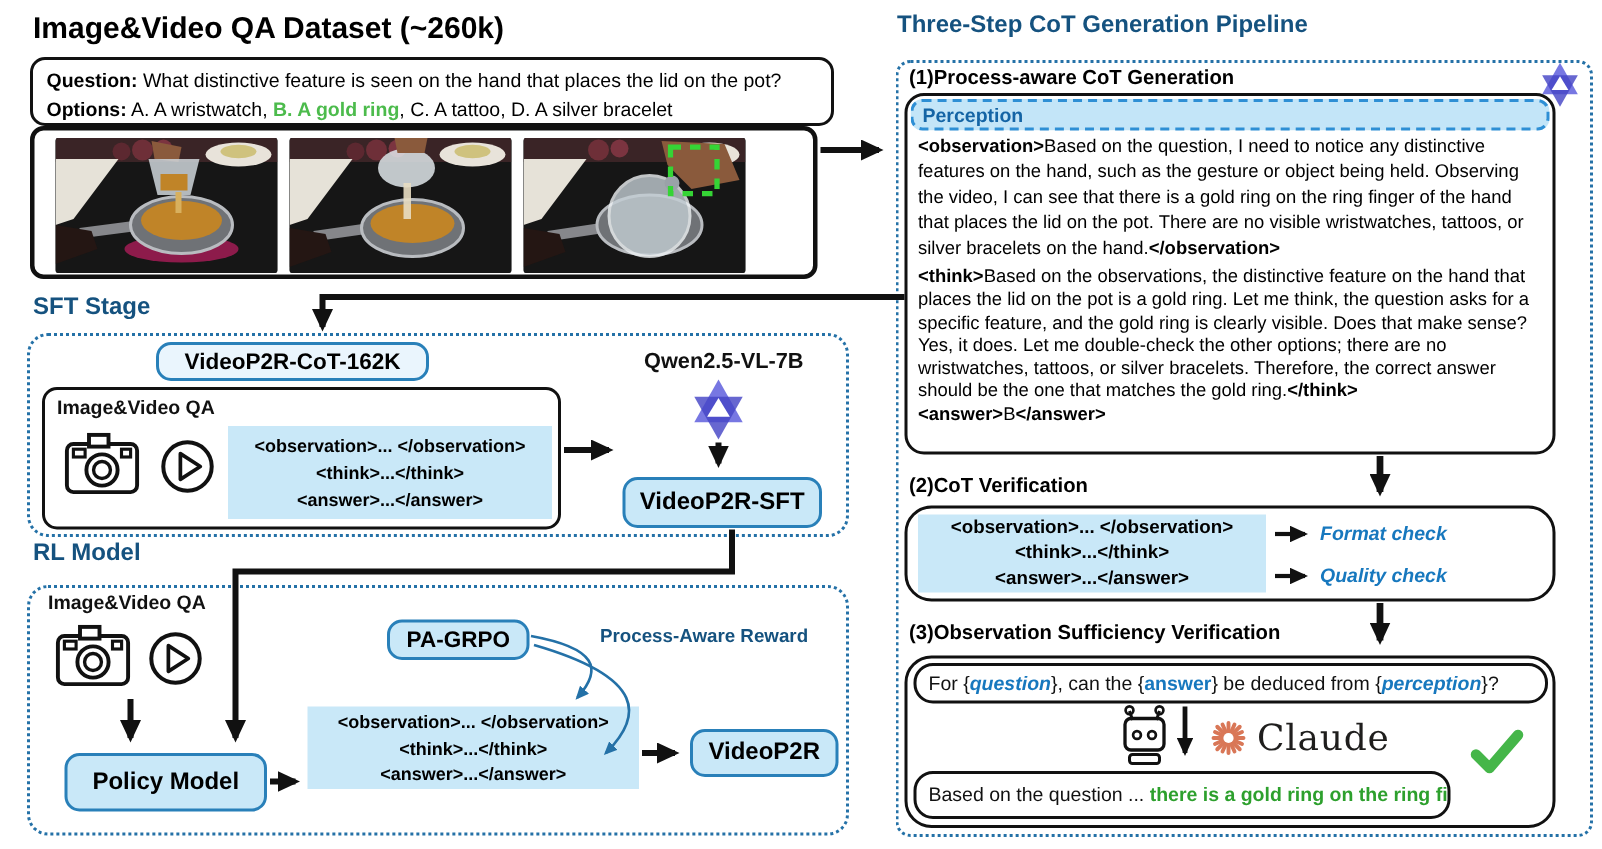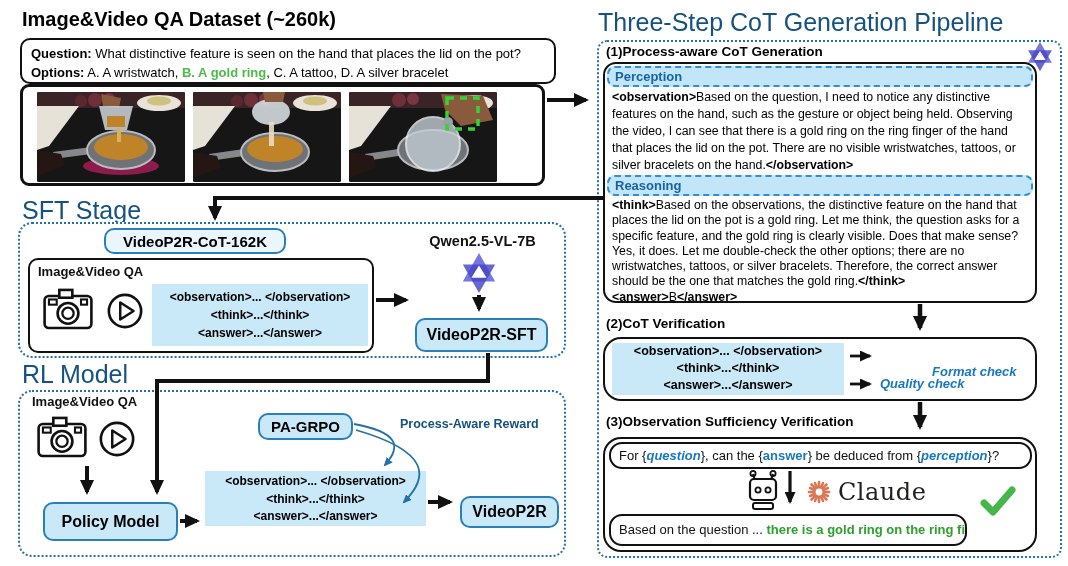--- a/index.html
+++ b/index.html
@@ -4,21 +4,21 @@
 <style>
   :root{
     --accent_blue:#15527f; --label_blue:#1464a5; --bright_blue:#1778be;
     --light_blue:#c9e8f8; --border_blue:#2980b9; --dash_blue:#2e8fd5;
     --dot_border:#2471a7; --claude_coral:#d97757; --line_black:#111111;
   }
   *{margin:0;padding:0;box-sizing:border-box;}
   html,body{background:#ffffff;}
   body{width:1068px;height:566px;position:relative;font-family:"Liberation Sans",sans-serif;color:#111;overflow:hidden;}
   .abs{position:absolute;}
-  .stage-title{font-size:25px;font-weight:normal;color:var(--accent_blue);}
+  .stage-title{font-size:16px;font-weight:bold;color:var(--accent_blue);}
   .black-title{font-size:20px;font-weight:bold;color:#000;}
   .dotted-box{border:2.2px dotted var(--dot_border);border-radius:14px;background:#fff;}
   .solid-box{border:2.4px solid var(--line_black);border-radius:10px;background:#fff;}
   .pill{background:var(--light_blue);border:2.4px solid var(--border_blue);border-radius:10px;
         display:flex;align-items:center;justify-content:center;font-weight:bold;color:#000;}
   .tagbox{background:var(--light_blue);font-weight:bold;text-align:center;color:#000;}
   .tagbox div{white-space:nowrap;}
   .sec-header{font-size:13.5px;font-weight:bold;color:#000;}
   .label-bar{background:#c3e5f8;border:2px dashed var(--dash_blue);border-radius:8px;
              font-weight:bold;color:var(--label_blue);font-size:13px;line-height:15px;padding:1px 0 1px 6px;}
@@ -168,49 +168,48 @@
 <div class="abs" style="left:400px;top:417px;font-size:12.5px;font-weight:bold;color:var(--accent_blue);">Process-Aware Reward</div>
 
 <div class="abs pill" style="left:43px;top:502px;width:135px;height:39px;font-size:16px;">Policy Model</div>
 
 <div class="abs tagbox" style="left:205px;top:471px;width:221px;height:55px;font-size:12px;line-height:17.5px;padding-top:2px;">
   <div>&lt;observation&gt;... &lt;/observation&gt;</div>
   <div>&lt;think&gt;...&lt;/think&gt;</div>
   <div>&lt;answer&gt;...&lt;/answer&gt;</div>
 </div>
 
-<div class="abs pill" style="left:460px;top:486px;width:99px;height:32px;font-size:16px;margin-top:10px;">VideoP2R</div>
+<div class="abs pill" style="left:460px;top:486px;width:99px;height:32px;font-size:16px;">VideoP2R</div>
 
 <div class="abs stage-title" style="left:598px;top:8px;">Three-Step CoT Generation Pipeline</div>
 <div class="abs dotted-box" style="left:597px;top:40px;width:465px;height:518px;border-radius:10px;"></div>
 
 <div class="abs sec-header" style="left:606px;top:44px;">(1)Process-aware CoT Generation</div>
 <div class="abs" style="left:1026px;top:41px;">
   <svg width="28" height="31" viewBox="0 0 40 44">
     <polygon points="20,1 37,31 3,31" fill="#6b6be0" opacity="0.92"></polygon>
     <polygon points="20,43 3,13 37,13" fill="#4646c6" opacity="0.82"></polygon>
     <polygon points="20,14 28,27 12,27" fill="#ffffff"></polygon>
   </svg>
 </div>
 
 <div class="abs solid-box" style="left:603px;top:62px;width:434px;height:241px;border-radius:13px;padding:2px;overflow:hidden;">
   <div class="label-bar">Perception</div>
   <div class="bodytext" style="padding:2px 5px 1px 5px;line-height:17px;"><span style="font-weight: bold;">&lt;observation&gt;</span><span>Based on the question, I need to notice any distinctive features on the hand, such as the gesture or object being held. Observing the video, I can see that there is a gold ring on the ring finger of the hand that places the lid on the pot. There are no visible wristwatches, tattoos, or silver bracelets on the hand.</span><span style="font-weight: bold;">&lt;/observation&gt;</span></div>
-  <div class="label-bar">Reasoning</div>
   <div class="bodytext" style="padding:2px 5px 0 5px;line-height:15.3px;"><span style="font-weight: bold;">&lt;think&gt;</span><span>Based on the observations, the distinctive feature on the hand that places the lid on the pot is a gold ring. Let me think, the question asks for a specific feature, and the gold ring is clearly visible. Does that make sense? Yes, it does. Let me double-check the other options; there are no wristwatches, tattoos, or silver bracelets. Therefore, the correct answer should be the one that matches the gold ring.</span><span style="font-weight: bold;">&lt;/think&gt;</span><br><span style="font-weight: bold;">&lt;answer&gt;</span><span>B</span><span style="font-weight: bold;">&lt;/answer&gt;</span></div>
 </div>
 
 <div class="abs sec-header" style="left:606px;top:316px;">(2)CoT Verification</div>
 <div class="abs solid-box" style="left:603px;top:337px;width:434px;height:64px;border-radius:18px;"></div>
 <div class="abs tagbox" style="left:612px;top:343px;width:232px;height:52px;font-size:12.5px;line-height:17px;">
   <div>&lt;observation&gt;... &lt;/observation&gt;</div>
   <div>&lt;think&gt;...&lt;/think&gt;</div>
   <div>&lt;answer&gt;...&lt;/answer&gt;</div>
 </div>
-<div class="abs check-label" style="left:932px;top:348px;margin-top:16px;">Format check</div>
+<div class="abs check-label" style="left:880px;top:348px;">Format check</div>
 <div class="abs check-label" style="left:880px;top:376px;">Quality check</div>
 
 <div class="abs sec-header" style="left:606px;top:414px;">(3)Observation Sufficiency Verification</div>
 <div class="abs solid-box" style="left:603px;top:437px;width:434px;height:115px;border-radius:18px;"></div>
 <div class="abs solid-box" style="left:609px;top:442px;width:423px;height:27px;border-width:2px;border-radius:13px;font-size:13px;line-height:23px;padding-left:8px;white-space:nowrap;overflow:hidden;"><span>For {</span><span style="font-weight: bold; font-style: italic; color: rgb(23, 120, 190);">question</span><span>}, can the {</span><span style="font-weight: bold; color: rgb(23, 120, 190);">answer</span><span>} be deduced from {</span><span style="font-weight: bold; font-style: italic; color: rgb(23, 120, 190);">perception</span><span>}?</span></div>
 
 <div class="abs" style="left:746px;top:470px;">
   <svg width="34" height="40" viewBox="0 0 34 40">
     <line x1="9" y1="10" x2="7" y2="4" stroke="#111" stroke-width="2"></line>
     <line x1="25" y1="10" x2="27" y2="4" stroke="#111" stroke-width="2"></line>

